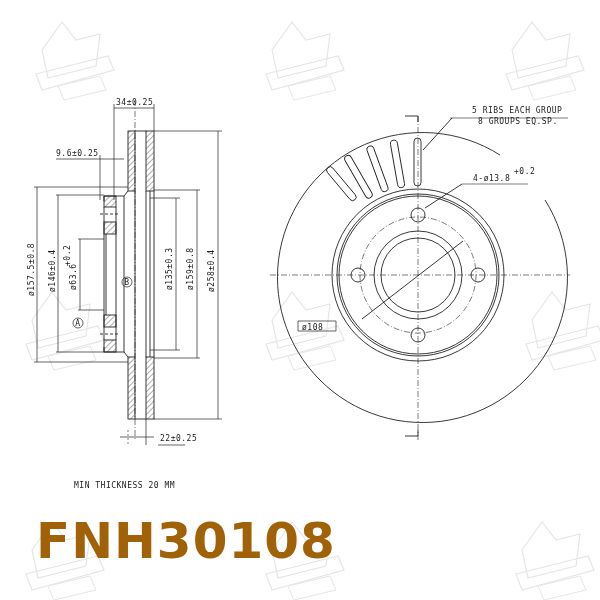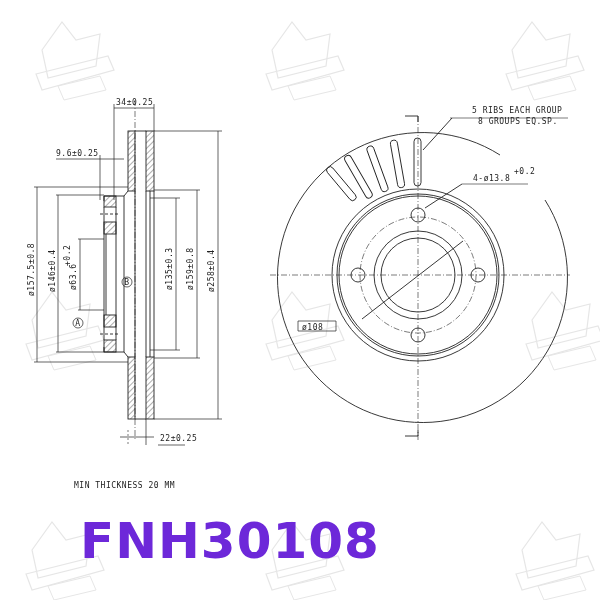--- a/index.html
+++ b/index.html
@@ -2,21 +2,21 @@
 <html><head>
   <meta charset="utf-8">
   <style>
     html, body { margin: 0; padding: 0; background: #ffffff; }
     body { width: 600px; height: 600px; position: relative; overflow: hidden; font-family: "DejaVu Sans Mono", monospace; }
     .canvas { position: absolute; left: 0; top: 0; width: 600px; height: 600px; }
     .lbl { font-family: "DejaVu Sans Mono", monospace; font-size: 8px; fill: #222; letter-spacing: 0.5px; }
     .part-number {
       position: absolute; left: 36px; top: 516px;
       font-family: "DejaVu Sans", sans-serif; font-weight: bold;
-      font-size: 50px; letter-spacing: 1px; color: #6d28d9; line-height: 1; margin-left: 44px;
+      font-size: 50px; letter-spacing: 1px; color: #a16207; line-height: 1;
     }
   </style>
 </head>
 <body>
 
 <svg class="canvas" viewBox="0 0 600 600" xmlns="http://www.w3.org/2000/svg">
   <defs>
     <pattern id="hatch" patternUnits="userSpaceOnUse" width="4" height="4" patternTransform="rotate(45)">
       <line x1="0" y1="0" x2="0" y2="4" stroke="#333" stroke-width="0.8"></line>
     </pattern>

